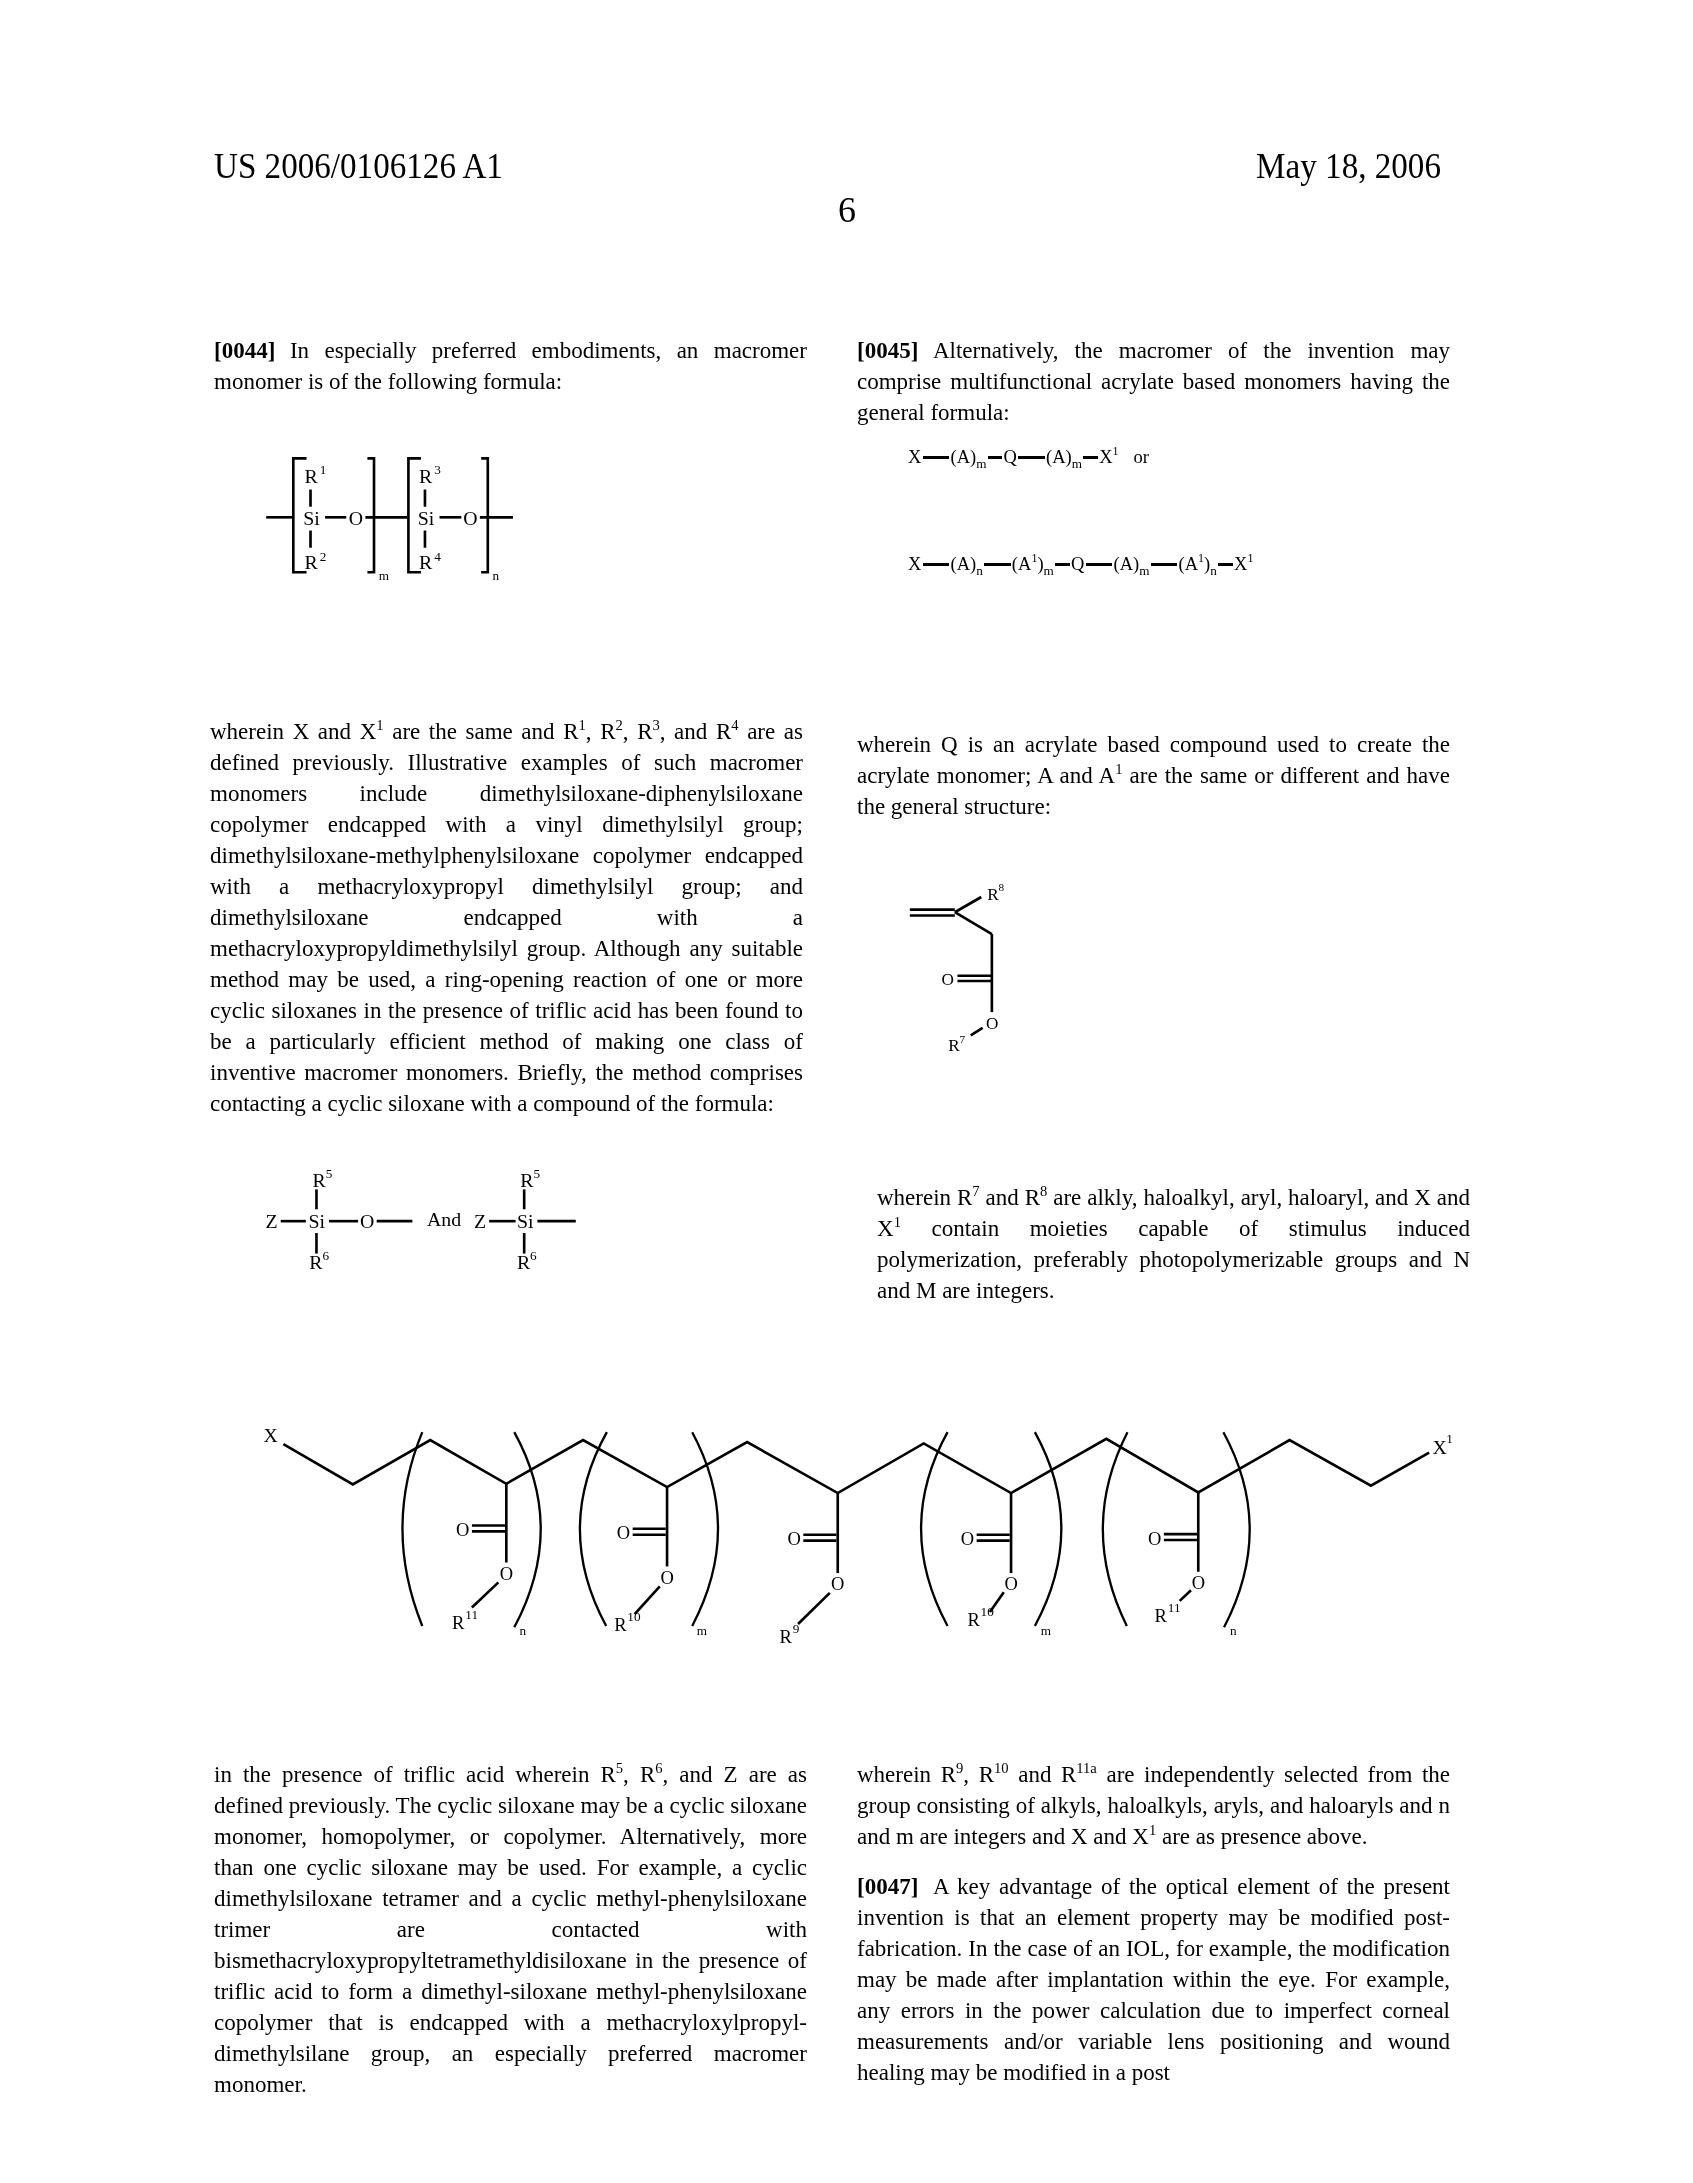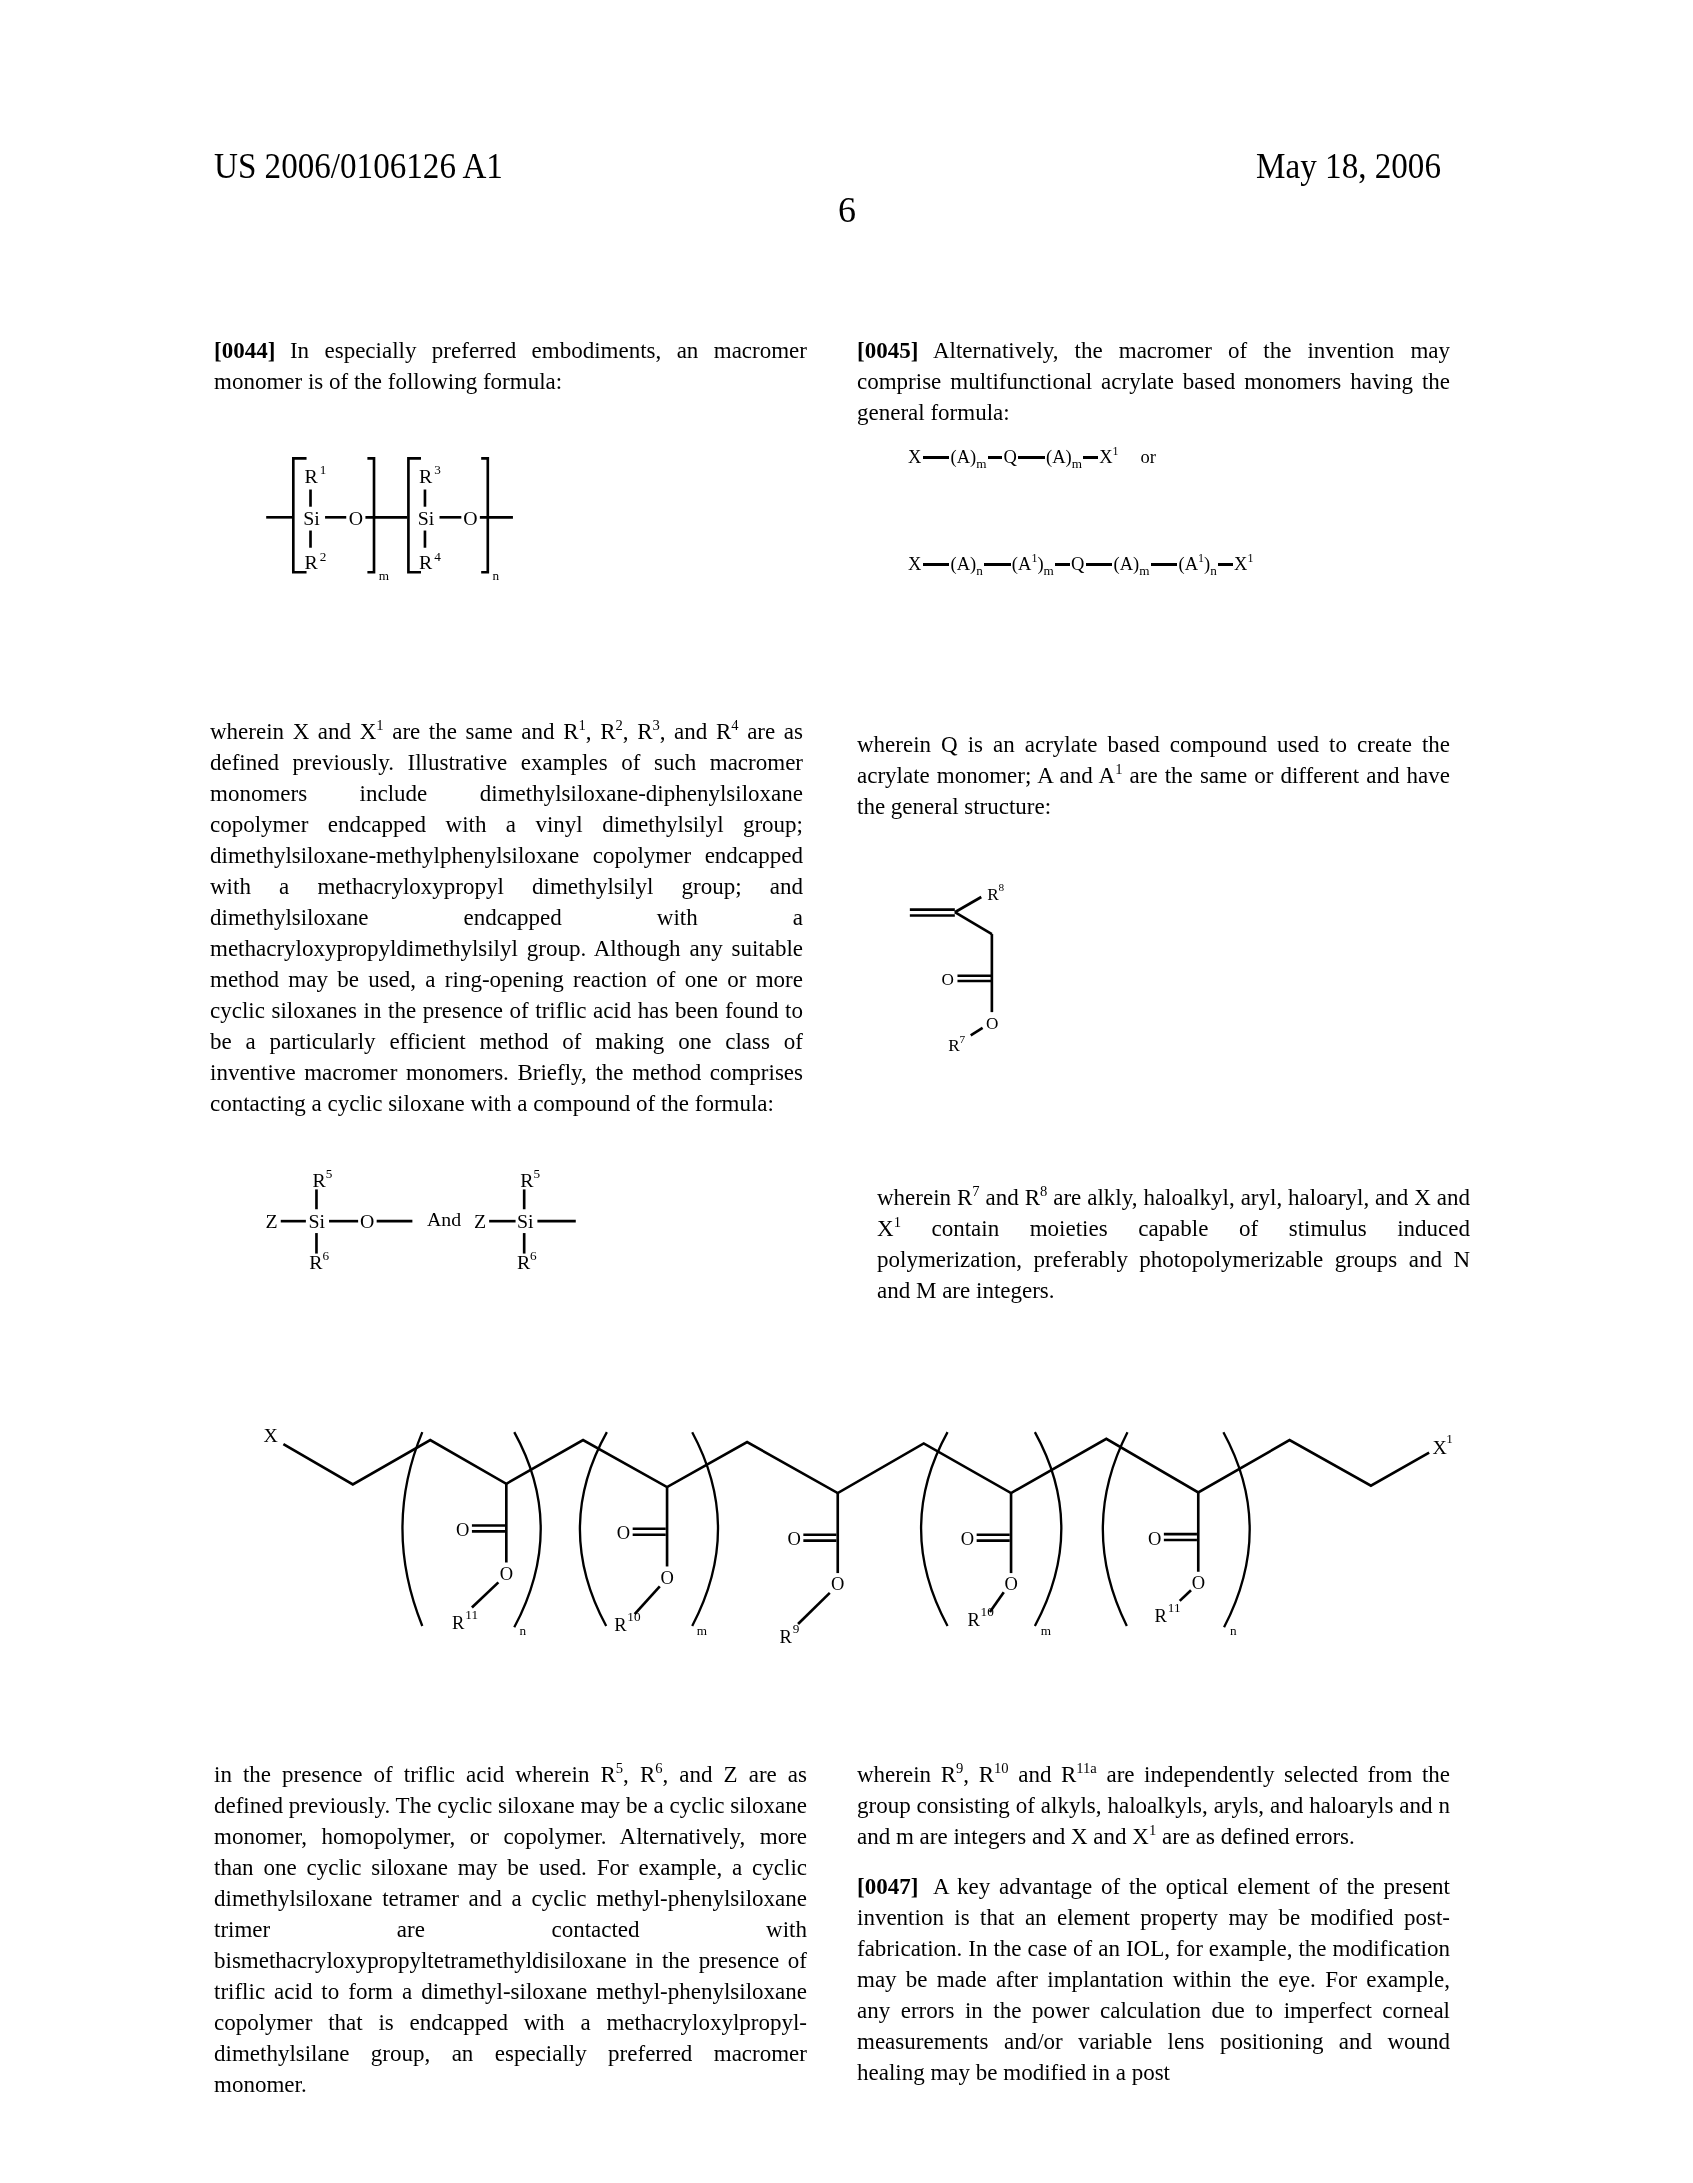--- a/index.html
+++ b/index.html
@@ -104,21 +104,21 @@
   <line class="bond" x1="792" y1="1864" x2="792" y2="1895"></line>
   <text class="chem" x="781" y="1918">R</text>
   <text class="chem-sm" x="801" y="1905">6</text>
 </svg>
 
 <div class="col" style="left:857px; top:291px; width:593px;">
   <p><span class="tag">[0045]</span><span>Alternatively, the macromer of the invention may comprise multifunctional acrylate based monomers having the general formula:</span></p>
 </div>
 
 <div class="formula-line" style="left:908px; top:447px;">
-  <span>X</span><span class="dash"></span><span>(A)</span><sub>m</sub><span class="dash s"></span><span>Q</span><span class="dash"></span><span>(A)</span><sub>m</sub><span class="dash s"></span><span>X</span><sup>1</sup><span style="margin-left:22px;">or</span>
+  <span>X</span><span class="dash"></span><span>(A)</span><sub>m</sub><span class="dash s"></span><span>Q</span><span class="dash"></span><span>(A)</span><sub>m</sub><span class="dash s"></span><span>X</span><sup>1</sup><span style="margin-left:15px;">or</span>
 </div>
 
 <div class="formula-line" style="left:908px; top:554px;">
   <span>X</span><span class="dash"></span><span>(A)</span><sub>n</sub><span class="dash"></span><span>(A</span><sup>1</sup><span>)</span><sub>m</sub><span class="dash s"></span><span>Q</span><span class="dash"></span><span>(A)</span><sub>m</sub><span class="dash"></span><span>(A</span><sup>1</sup><span>)</span><sub>n</sub><span class="dash s"></span><span>X</span><sup>1</sup>
 </div>
 
 <div class="col" style="left:857px; top:685px; width:593px;">
   <p>
     <span>wherein Q is an acrylate based compound used to create the acrylate monomer; A and A</span><sup>1</sup><span> are the same or different and have the general structure:</span>
   </p>
@@ -216,18 +216,18 @@
 </svg>
 
 <div class="col" style="left:214px; top:1715px; width:593px;">
   <p>
     <span>in the presence of triflic acid wherein R</span><sup>5</sup><span>, R</span><sup>6</sup><span>, and Z are as defined previously. The cyclic siloxane may be a cyclic siloxane monomer, homopolymer, or copolymer. Alternatively, more than one cyclic siloxane may be used. For example, a cyclic dimethylsiloxane tetramer and a cyclic methyl-phenylsiloxane trimer are contacted with bismethacryloxypropyltetramethyldisiloxane in the presence of triflic acid to form a dimethyl-siloxane methyl-phenylsiloxane copolymer that is endcapped with a methacryloxylpropyl-dimethylsilane group, an especially preferred macromer monomer.</span>
   </p>
 </div>
 
 <div class="col" style="left:857px; top:1715px; width:593px;">
   <p>
-    <span>wherein R</span><sup>9</sup><span>, R</span><sup>10</sup><span> and R</span><sup>11a</sup><span> are independently selected from the group consisting of alkyls, haloalkyls, aryls, and haloaryls and n and m are integers and X and X</span><sup>1</sup><span> are as defined errors.</span>
+    <span>wherein R</span><sup>9</sup><span>, R</span><sup>10</sup><span> and R</span><sup>11a</sup><span> are independently selected from the group consisting of alkyls, haloalkyls, aryls, and haloaryls and n and m are integers and X and X</span><sup>1</sup><span> are as presence above.</span>
   </p>
   <div class="para-gap"></div>
   <p><span class="tag">[0047]</span><span>A key advantage of the optical element of the present invention is that an element property may be modified post-fabrication. In the case of an IOL, for example, the modification may be made after implantation within the eye. For example, any errors in the power calculation due to imperfect corneal measurements and/or variable lens positioning and wound healing may be modified in a post</span></p>
 </div>
 
 
 </body></html>

